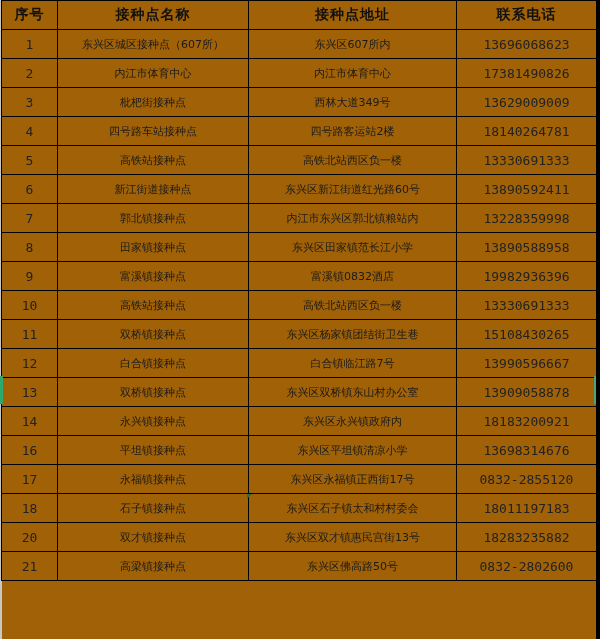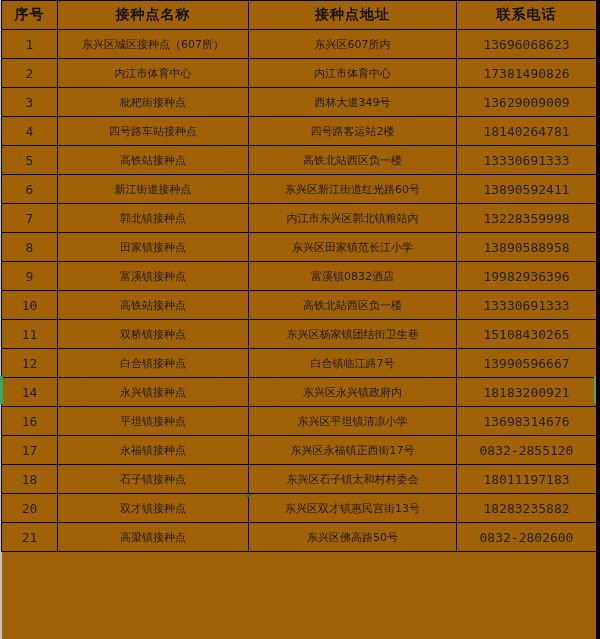--- a/index.html
+++ b/index.html
@@ -193,20 +193,26 @@
           <td class="addr">东兴区杨家镇团结街卫生巷</td>
           <td class="phone">15108430265</td>
         </tr>
         <tr>
           <td class="num">12</td>
           <td class="name">白合镇接种点</td>
           <td class="addr">白合镇临江路7号</td>
           <td class="phone">13990596667</td>
         </tr>
         <tr>
+          <td class="num">13</td>
+          <td class="name">双桥镇接种点</td>
+          <td class="addr">东兴区双桥镇东山村办公室</td>
+          <td class="phone">13909058878</td>
+        </tr>
+        <tr>
           <td class="num">14</td>
           <td class="name">永兴镇接种点</td>
           <td class="addr">东兴区永兴镇政府内</td>
           <td class="phone">18183200921</td>
         </tr>
         <tr>
           <td class="num">16</td>
           <td class="name">平坦镇接种点</td>
           <td class="addr">东兴区平坦镇清凉小学</td>
           <td class="phone">13698314676</td>

